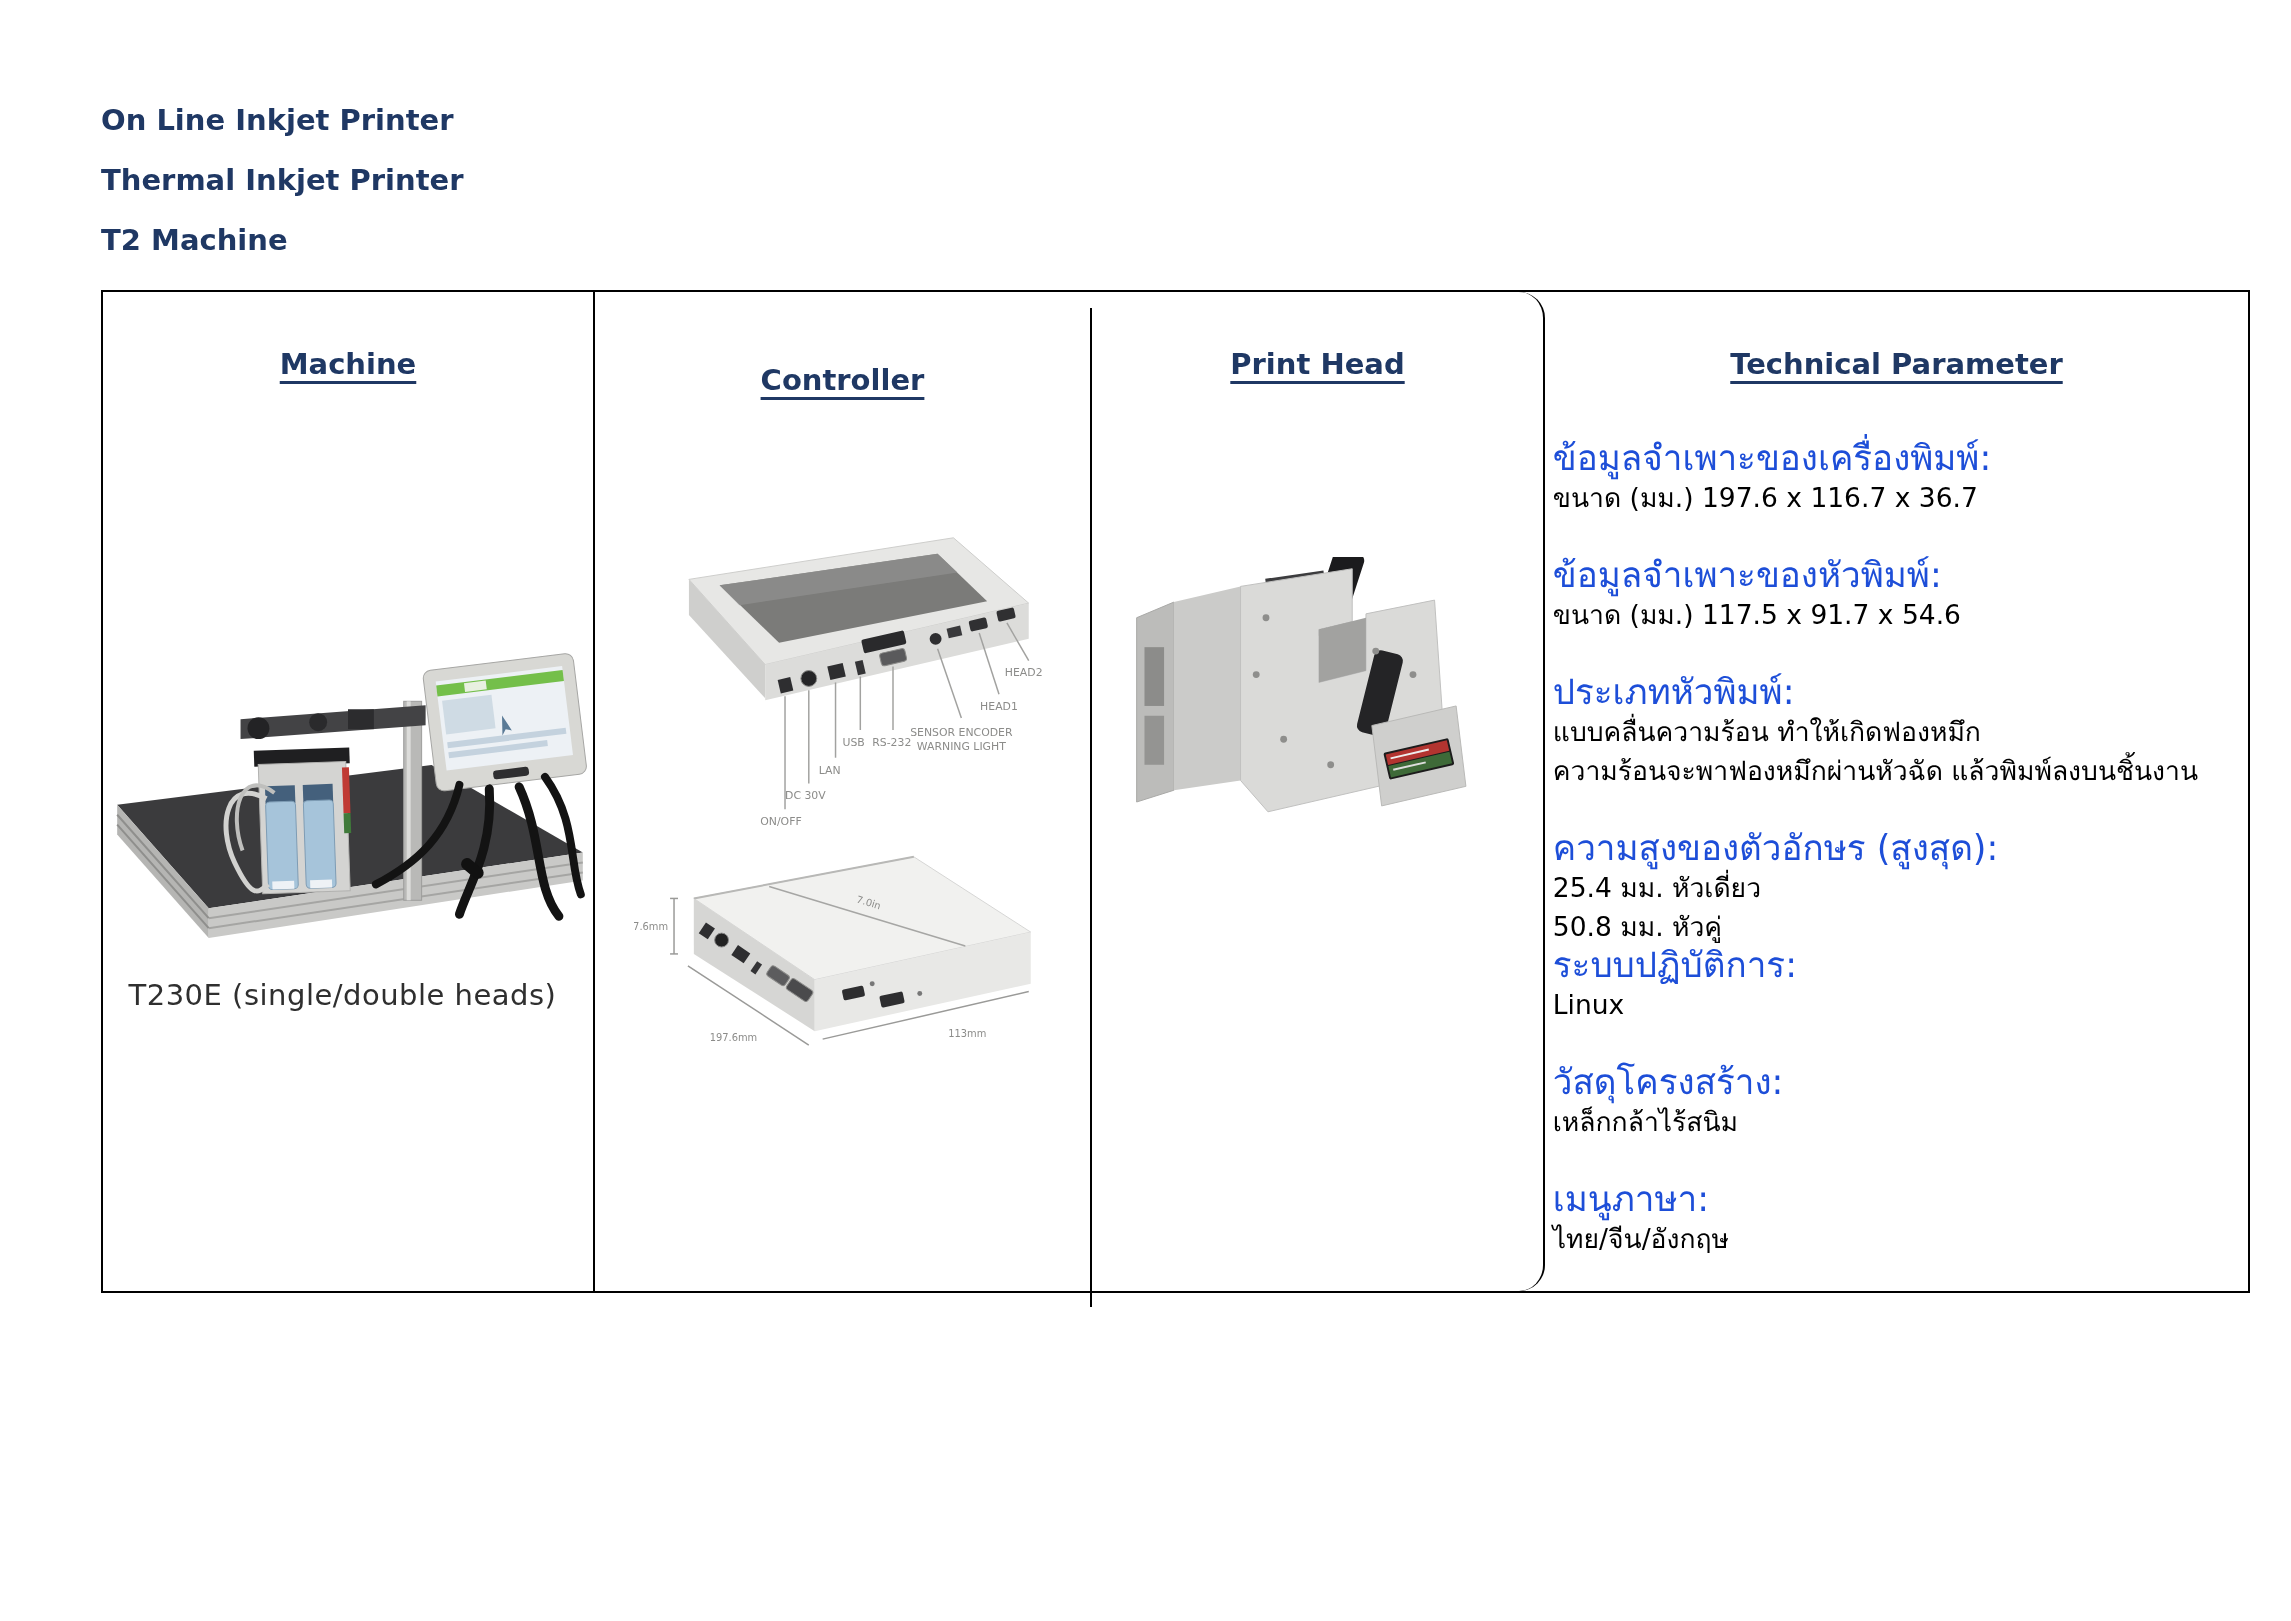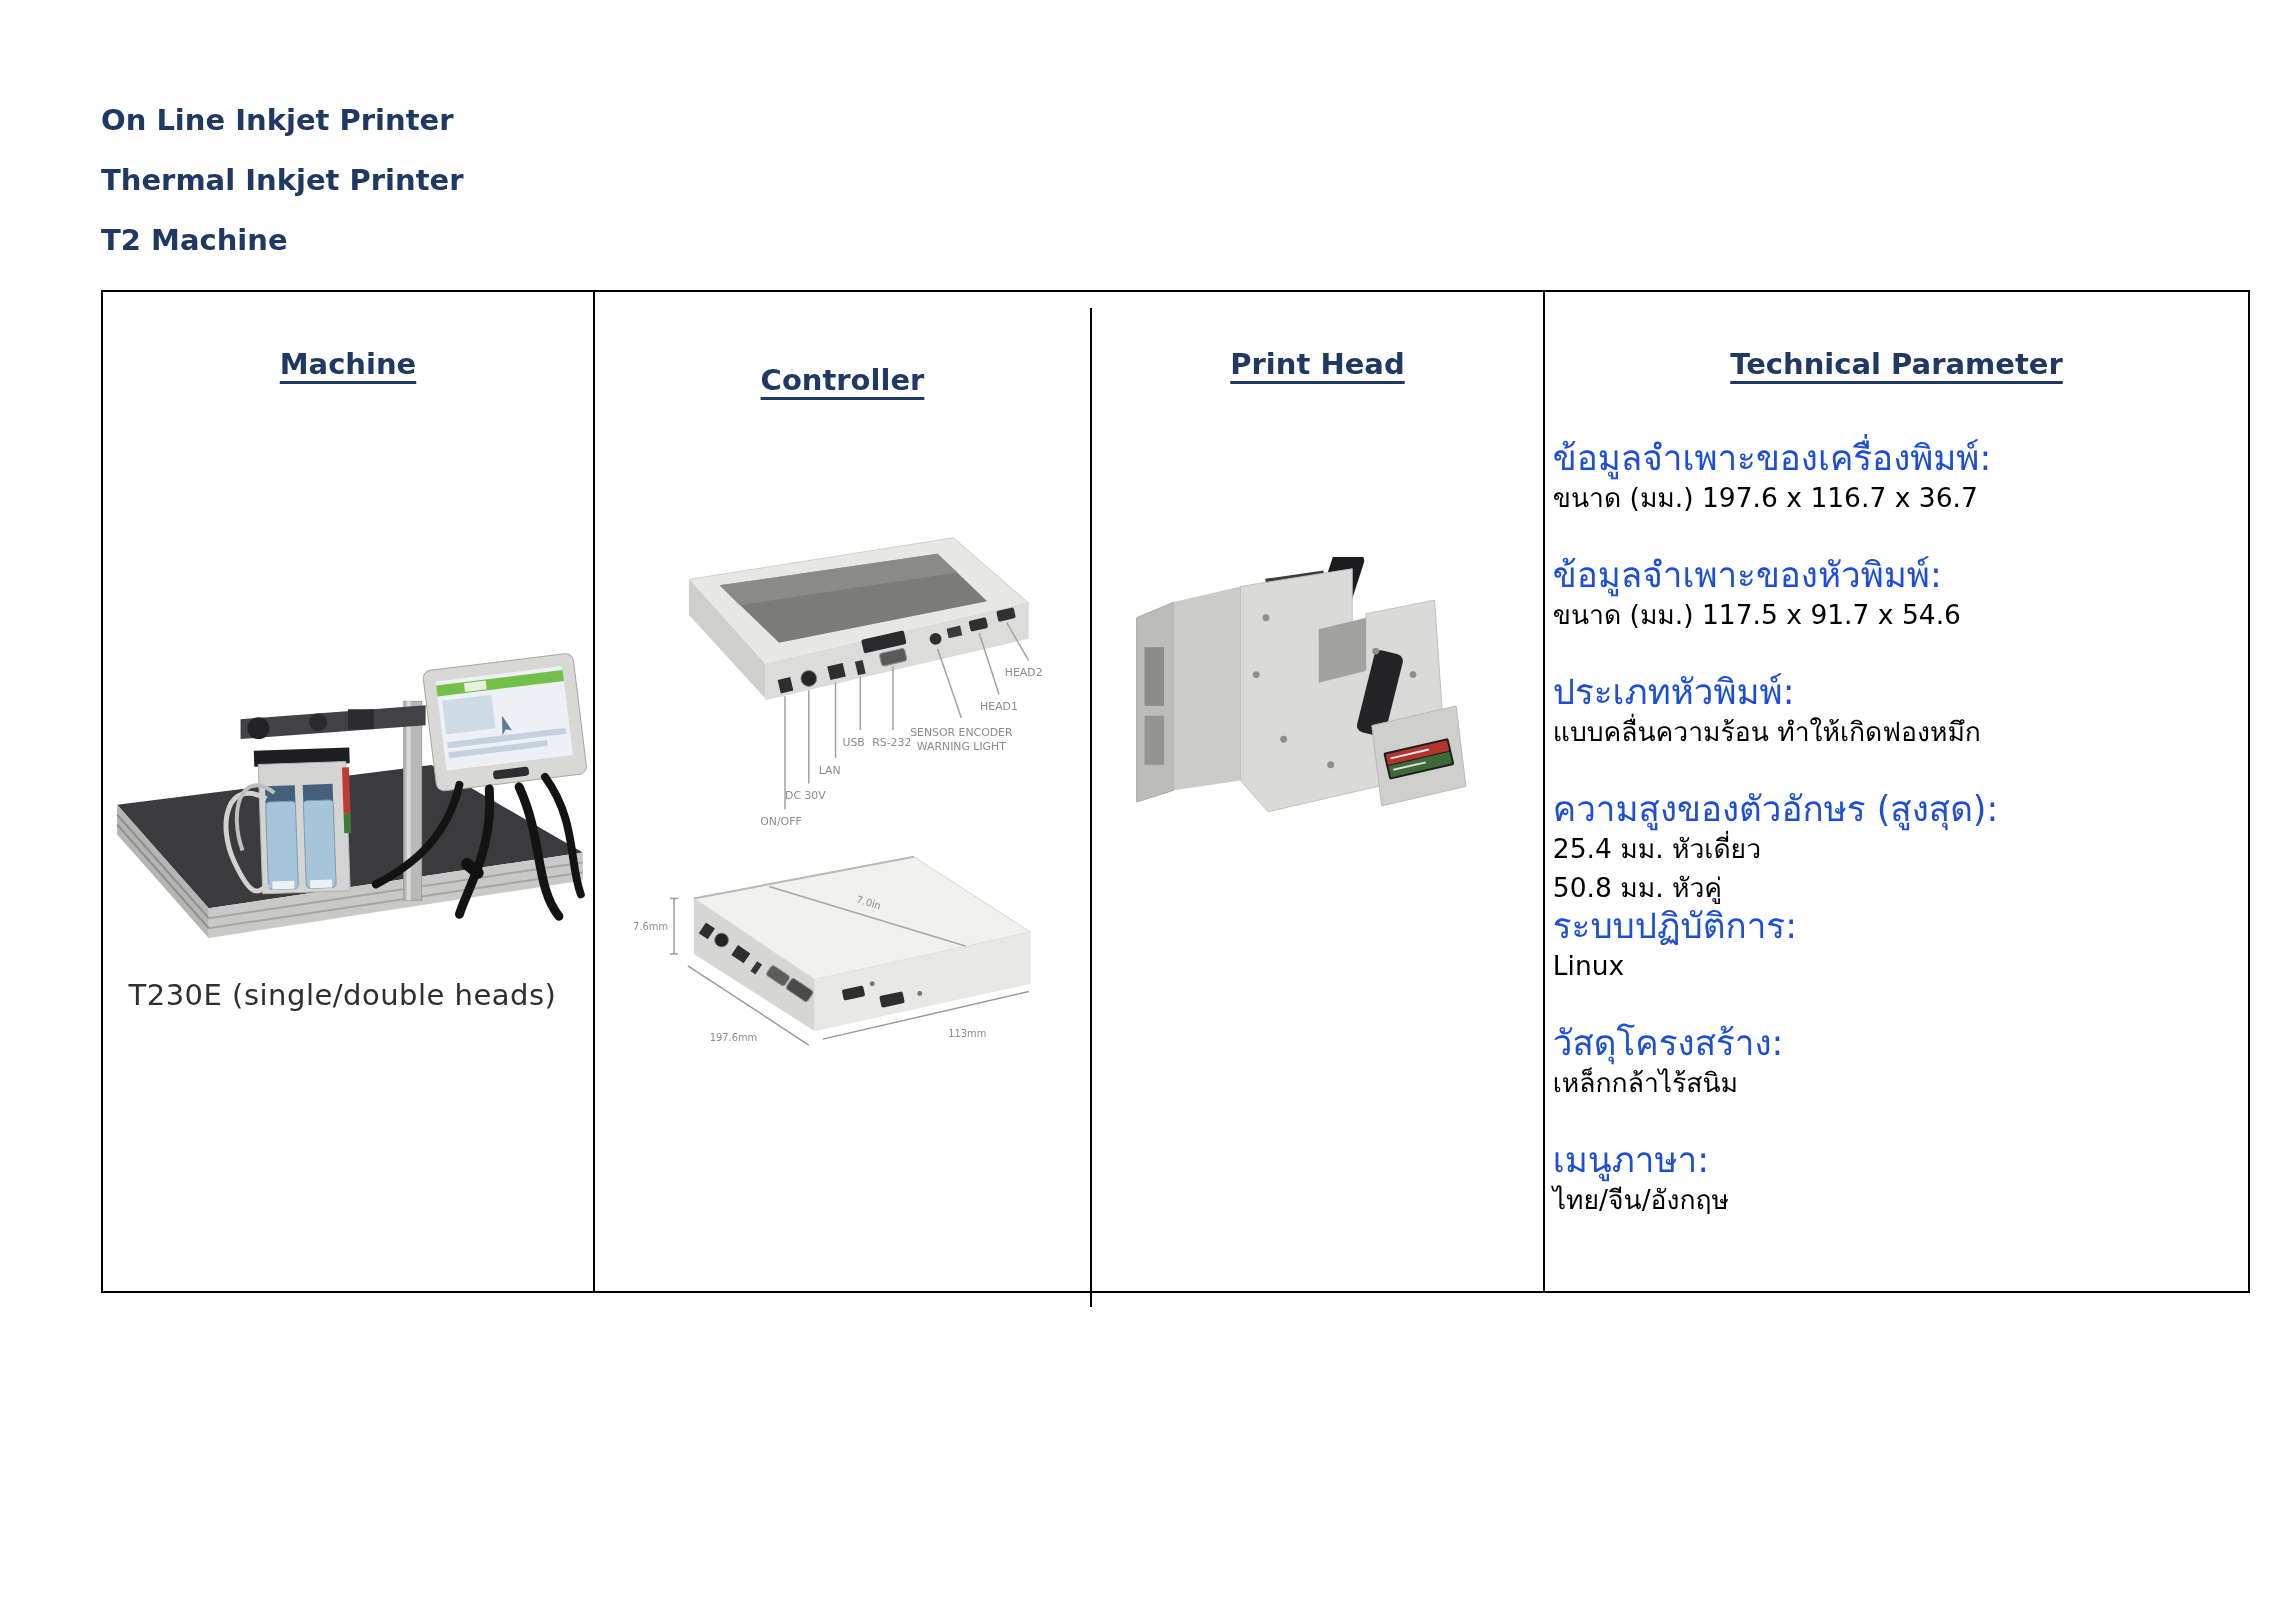--- a/index.html
+++ b/index.html
@@ -5,21 +5,21 @@
   html,body{margin:0;padding:0;background:#ffffff;}
   .page{position:relative;width:2292px;height:1621px;background:#fff;
         font-family:"DejaVu Sans",sans-serif;overflow:hidden;}
   .titles{position:absolute;left:101px;top:90px;}
   .title-line{font-size:29px;font-weight:bold;color:#1f3864;line-height:60px;white-space:nowrap;}
   .spec-table{position:absolute;left:101px;top:290px;width:2149px;height:1003px;
               border:2.9px solid #000;box-sizing:border-box;display:flex;background:#fff;}
   .col{position:relative;box-sizing:border-box;height:100%;}
   .col1{width:492px;border-right:2.9px solid #000;}
   .col2{width:497px;border-right:2.9px solid #000;margin-top:16px;}
-  .col3{width:453px;border-right:2.9px solid #000;}
+  .col3{width:453px;border-right:2.9px solid #000;border-radius:26px;}
   .col4{flex:1;overflow:hidden;}
   .col-header{margin-top:55px;text-align:center;font-size:29px;font-weight:bold;color:#1f3864;
               text-decoration:underline;text-underline-offset:6.9px;text-decoration-thickness:2.9px;}
   .machine-svg{position:absolute;top:272px;left:5.9px;}
   .machine-caption{position:absolute;top:686px;left:25.5px;font-size:29px;color:#2f2f2f;
                    white-space:nowrap;letter-spacing:0.5px;}
   .ctrl-svg-top{position:absolute;top:208px;left:39px;}
   .ctrl-svg-bottom{position:absolute;top:529px;left:39px;}
   .ph-svg{position:absolute;top:265px;left:27.4px;}
   .tech-block{position:absolute;top:147px;left:7.8px;right:0;}
@@ -245,20 +245,21 @@
       <div class="col-header">Technical Parameter</div>
       <div class="tech-block">
           <div class="tech-heading">ข้อมูลจำเพาะของเครื่องพิมพ์:</div>
           <div class="tech-line">ขนาด (มม.) 197.6 x 116.7 x 36.7</div>
           <div class="tech-gap"></div>
           <div class="tech-heading">ข้อมูลจำเพาะของหัวพิมพ์:</div>
           <div class="tech-line">ขนาด (มม.) 117.5 x 91.7 x 54.6</div>
           <div class="tech-gap"></div>
           <div class="tech-heading">ประเภทหัวพิมพ์:</div>
           <div class="tech-line">แบบคลื่นความร้อน ทำให้เกิดฟองหมึก</div>
+          <div class="tech-line">ความร้อนจะพาฟองหมึกผ่านหัวฉัด แล้วพิมพ์ลงบนชิ้นงาน</div>
           <div class="tech-gap"></div>
           <div class="tech-heading">ความสูงของตัวอักษร (สูงสุด):</div>
           <div class="tech-line">25.4 มม. หัวเดี่ยว</div>
           <div class="tech-line">50.8 มม. หัวคู่</div>
           <div class="tech-heading">ระบบปฏิบัติการ:</div>
           <div class="tech-line">Linux</div>
           <div class="tech-gap"></div>
           <div class="tech-heading">วัสดุโครงสร้าง:</div>
           <div class="tech-line">เหล็กกล้าไร้สนิม</div>
           <div class="tech-gap"></div>

